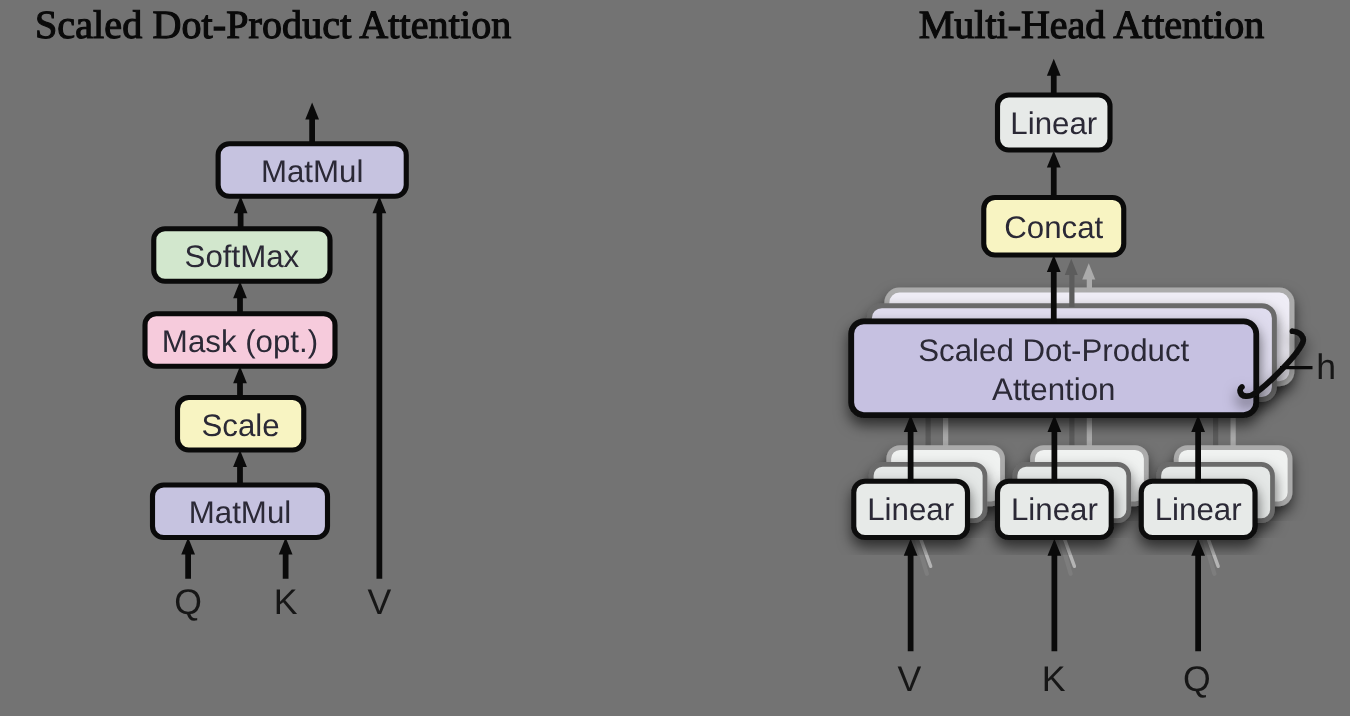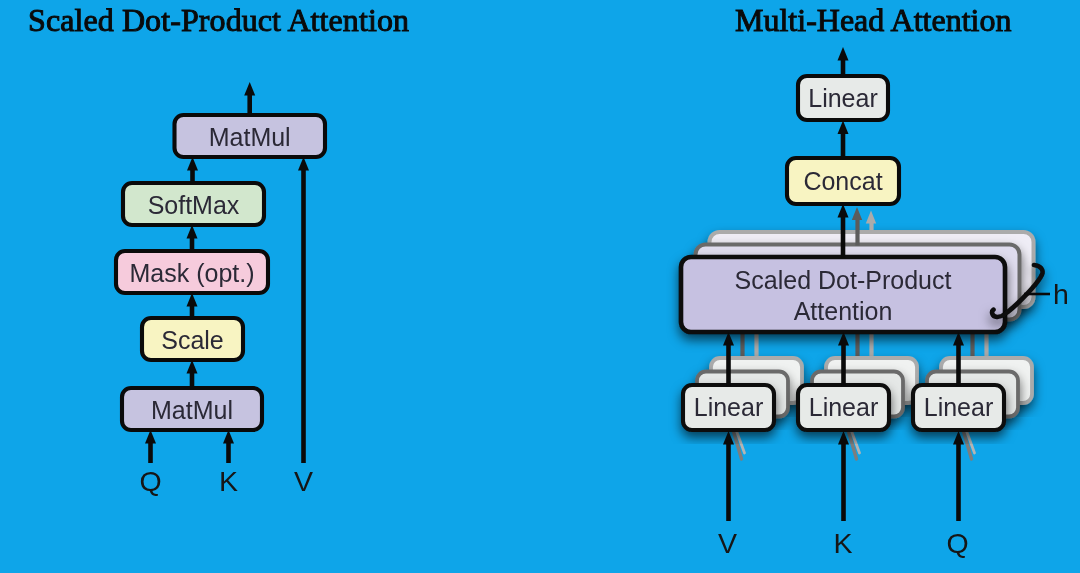--- a/index.html
+++ b/index.html
@@ -1,16 +1,16 @@
 <!DOCTYPE html>
 <html><head>
 <meta charset="utf-8">
 <style>
   html,body{margin:0;padding:0;background:#ffffff;}
-  #page{position:relative;width:1080px;height:573px;background:#0ea5e9;overflow:hidden;}
+  #page{position:relative;width:1080px;height:573px;background:#737373;overflow:hidden;}
   svg text{font-family:"Liberation Sans",sans-serif;}
   svg .title{font-family:"Liberation Serif",serif;font-weight:normal;font-size:32px;fill:#0a0a0a;stroke:#0a0a0a;stroke-width:0.95;}
   svg .boxlbl{font-size:25px;fill:#2b2936;}
   svg .iolbl{font-size:28.5px;fill:#161616;}
 </style>
 </head>
 <body>
 <div id="page">
 <svg width="1080" height="573" viewBox="0 0 1080 573" style="transform:translateZ(0)">
   <defs>

